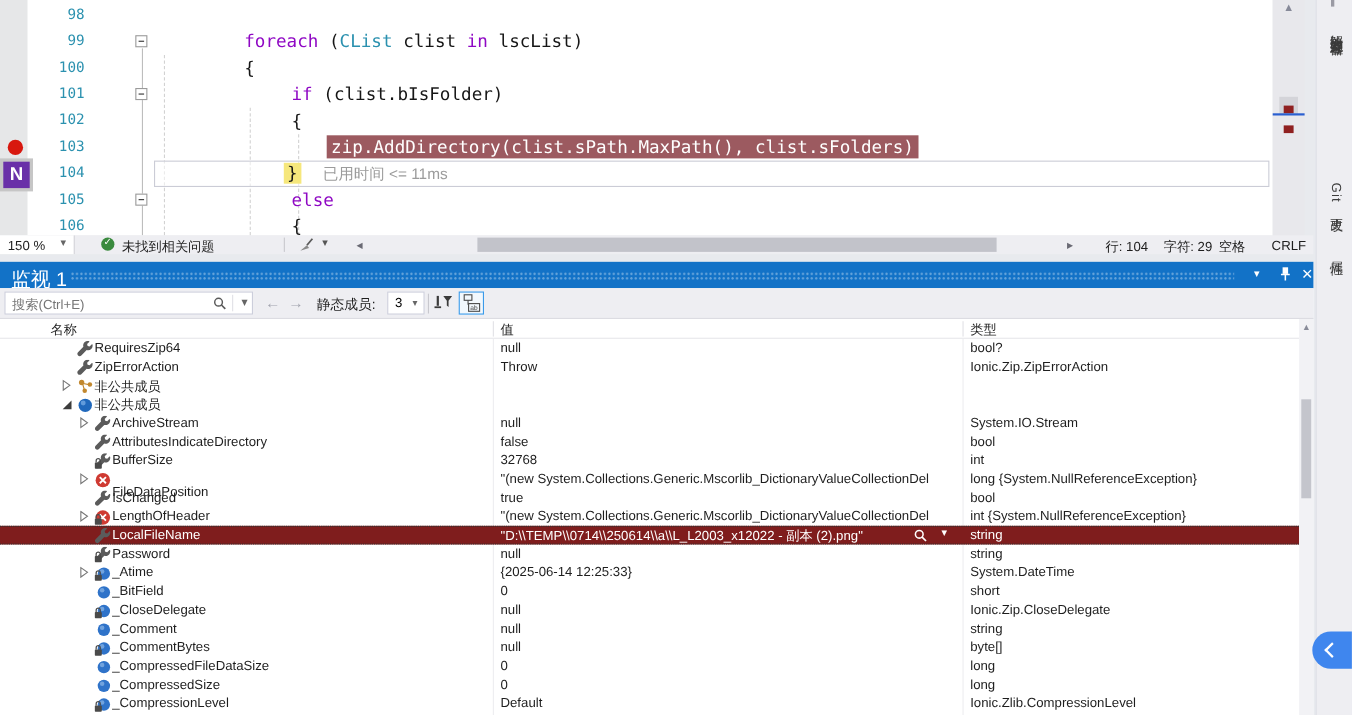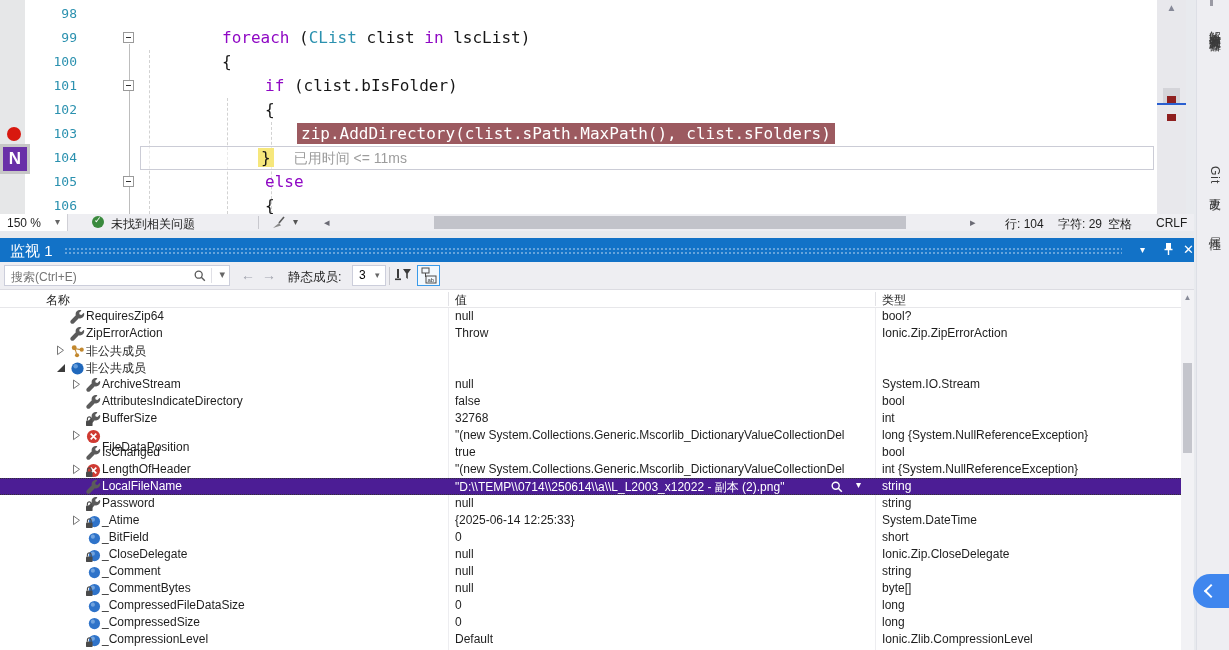--- a/index.html
+++ b/index.html
@@ -43,21 +43,21 @@
   .health{position:absolute;left:111px;top:2px;}
   .sb-div{position:absolute;top:2px;width:1px;height:13px;background:#c8c8ce;}
   .broom{position:absolute;left:270px;top:2px;}
   .crt2{position:absolute;left:293px;top:2px;color:#555;}
   .hs-arrow{position:absolute;top:2px;color:#6a6a74;font-size:11px;}
   .h-thumb{position:absolute;left:434px;top:2px;width:472px;height:13px;background:#c2c3ca;}
   .stat{position:absolute;top:2px;}
   
   .watch{position:absolute;left:0;top:238px;width:1194px;height:412px;background:#fff;}
   .w-title{position:absolute;left:0;top:0;width:100%;height:24px;background:#1272c7;color:#fff;}
-  .w-title .ttl{position:absolute;left:10px;top:4px;font-size:15px;}
+  .w-title .ttl{position:absolute;left:10px;top:4px;font-size:18px;}
   .w-dots{position:absolute;left:64px;right:72px;top:9px;height:8px;
           background-image:radial-gradient(rgba(255,255,255,.35) 1px,transparent 1.2px);background-size:4px 4px;}
   .w-title .ticon{position:absolute;top:4px;color:#fff;font-size:12px;}
   .w-toolbar{position:absolute;left:0;top:24px;width:100%;height:28px;background:#eeeef2;border-bottom:1px solid #dcdce2;box-sizing:border-box;}
   .search-box{position:absolute;left:4px;top:3px;width:226px;height:21px;background:#fff;border:1px solid #cccedb;box-sizing:border-box;}
   .search-box input{position:absolute;left:4px;top:1px;width:160px;height:17px;border:none;outline:none;
           font-size:12px;color:#767676;background:transparent;font-family:inherit;}
   .sb-mag{position:absolute;right:22px;top:3px;}
   .sb-sep{position:absolute;right:17px;top:2px;width:1px;height:15px;background:#e0e0e6;}
   .sb-crt{position:absolute;right:4px;top:2px;color:#666;font-size:11px;}
@@ -70,21 +70,21 @@
   .tb-ico1{position:absolute;left:394px;top:6px;}
   .tb-ico2{position:absolute;left:417px;top:3px;width:23px;height:21px;border:1px solid #3a9ae9;background:#f2f8fd;box-sizing:border-box;}
   .w-header{position:absolute;left:0;top:52px;width:1181px;height:18px;background:#fff;border-bottom:1px solid #e7e7ea;box-sizing:border-box;font-size:12px;color:#1e1e1e;}
   .w-header .h-name{position:absolute;left:46px;top:2px;}
   .w-header .h-val{position:absolute;left:455px;top:2px;}
   .w-header .h-type{position:absolute;left:882px;top:2px;}
   .w-header .h-sep{position:absolute;top:2px;width:1px;height:14px;background:#e2e2e6;}
   .w-grid{position:absolute;left:0;top:70px;width:1181px;height:342px;overflow:hidden;}
   .v-line{position:absolute;top:0;width:1px;height:100%;background:#ededf0;}
   .w-row{position:absolute;left:0;width:1181px;height:17px;font-size:12px;color:#1e1e1e;}
-  .w-row.sel{background:#4c1d95;color:#fff;padding-left:40px;}
+  .w-row.sel{background:#7f1d1d;color:#fff;padding-left:40px;}
   .w-row.sel::before{content:"";position:absolute;left:0;right:0;top:0;bottom:0;
       border-top:1px dotted #333;border-bottom:1px dotted #333;pointer-events:none;}
   .w-exp{position:absolute;top:3px;}
   .w-ico{position:absolute;top:2px;}
   .w-nm{position:absolute;top:1px;white-space:nowrap;}
   .w-val{position:absolute;left:455px;top:1px;width:395px;white-space:nowrap;overflow:hidden;}
   .w-typ{position:absolute;left:882px;top:1px;width:298px;white-space:nowrap;overflow:hidden;}
   .w-vico{position:absolute;left:830px;top:2px;}
   .w-vcrt{position:absolute;left:856px;top:1px;color:#fff;font-size:10px;}
   

